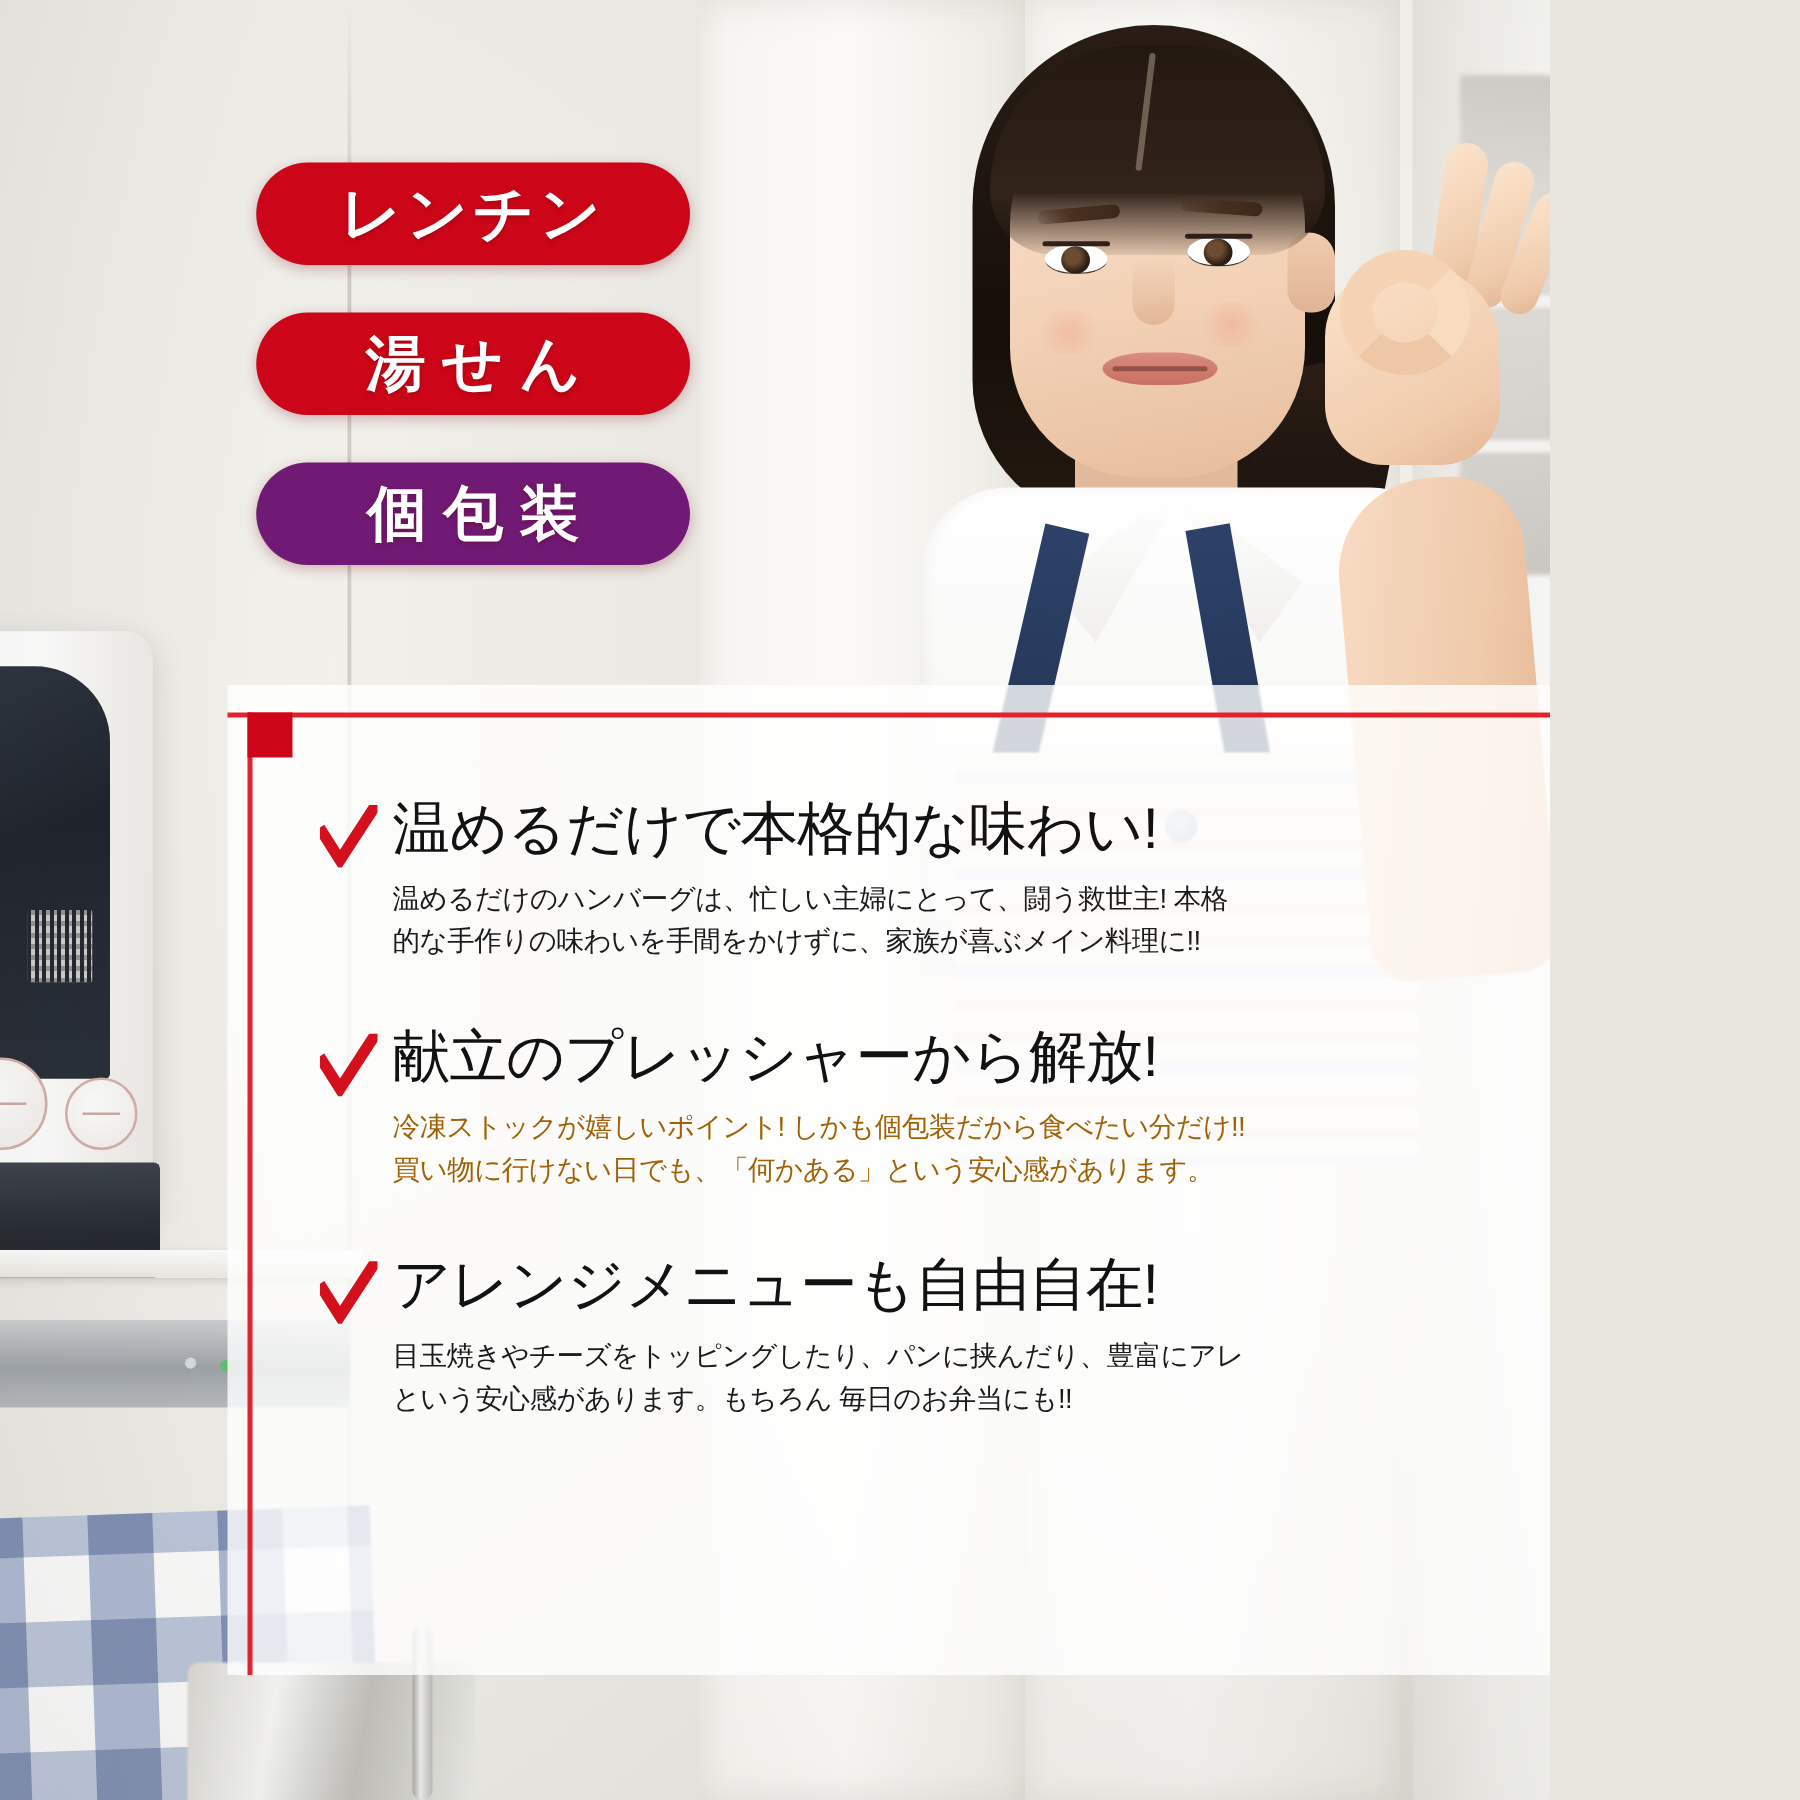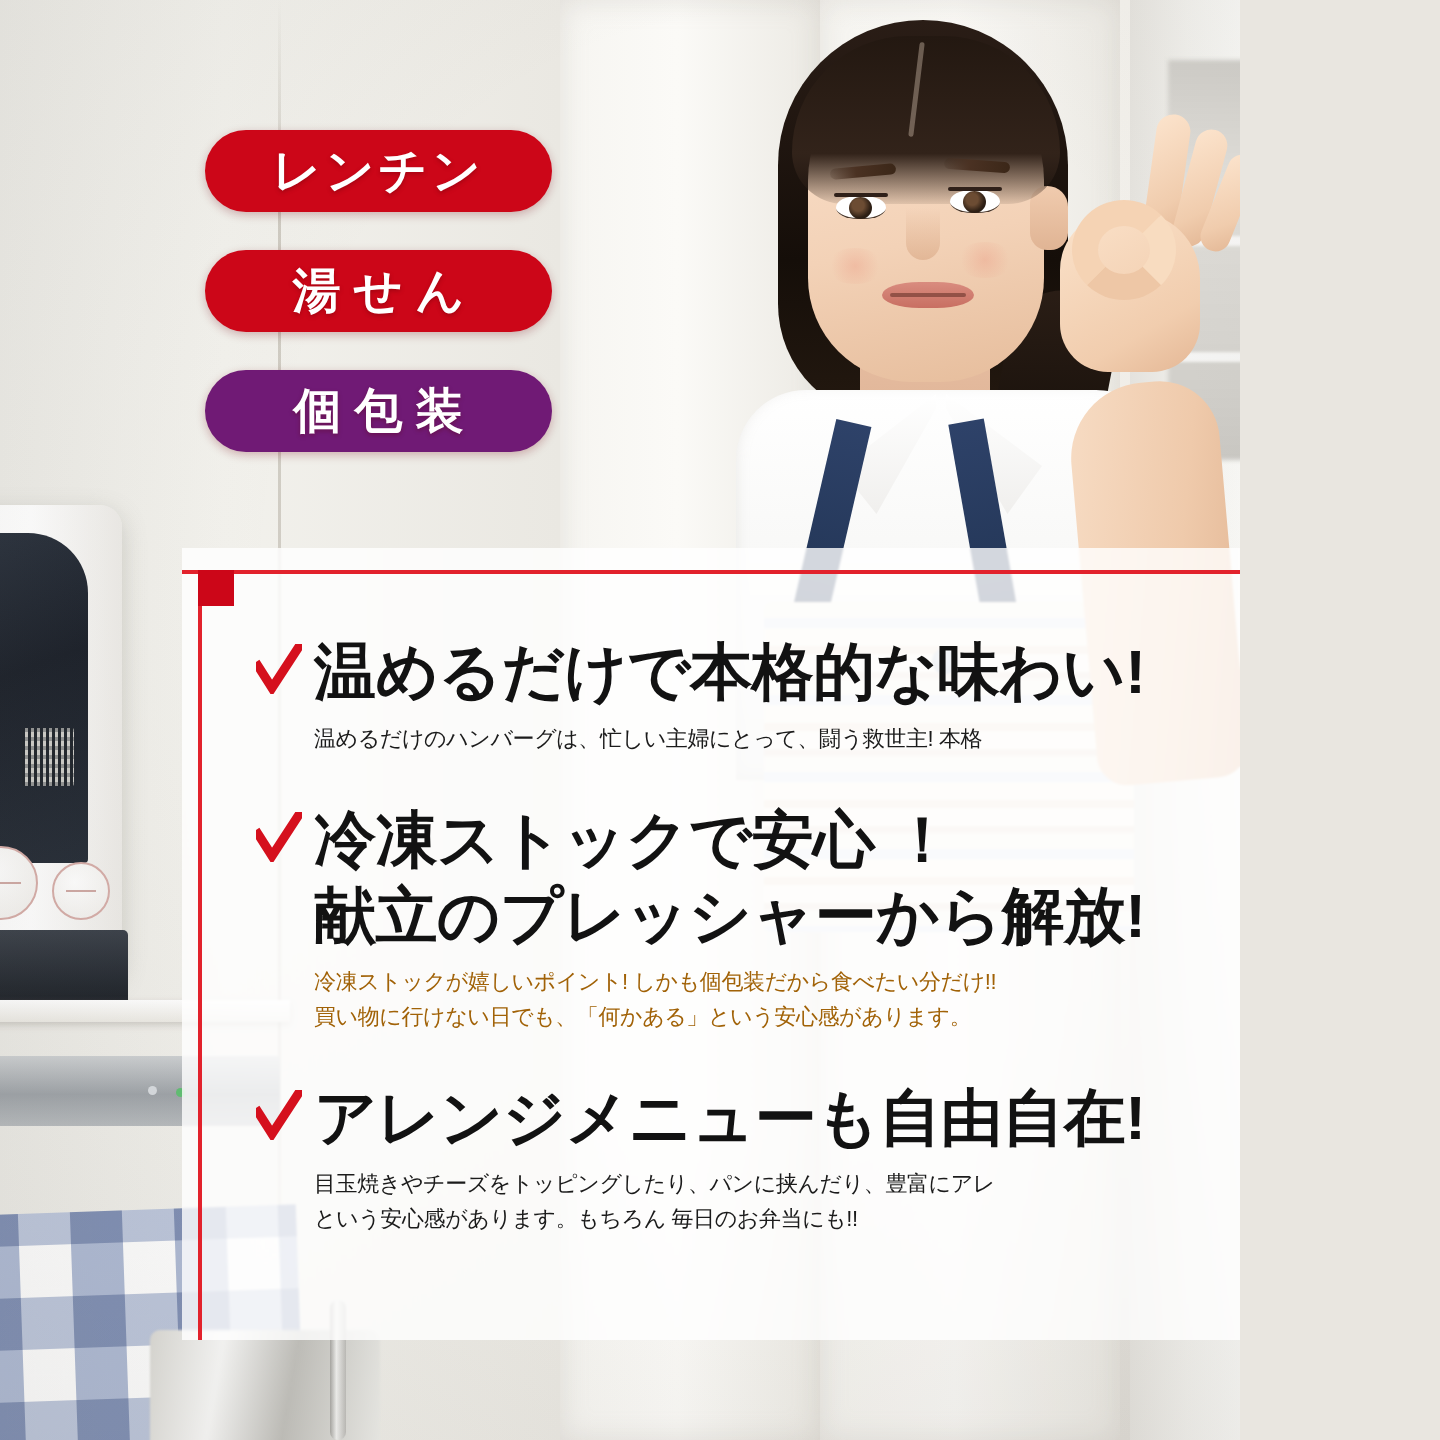--- a/index.html
+++ b/index.html
@@ -301,21 +301,21 @@
   .features{
     position:absolute; left:256px; top:634px; width:1000px;
   }
   .feature{ position:relative; margin-bottom:46px; }
   .check{
     position:absolute; left:0; top:10px; width:46px; height:50px;
   }
   .check svg{ display:block; }
   .f-head{
     margin-left:58px;
-    font-size:62px; font-weight:700; line-height:1.22;
+    font-size:46px; font-weight:400; line-height:1.22;
     color:#121212; letter-spacing:-.5px;
     text-shadow:0 1px 1px rgba(255,255,255,.6);
   }
   .f-head .l2{ display:block; }
   .f-body{
     margin-left:58px; margin-top:12px;
     font-size:22px; line-height:1.56; color:#1b1b1b;
     letter-spacing:-.4px;
   }
   .f-body span{ display:block; }
@@ -422,31 +422,31 @@
       <span class="check">
         <svg width="46" height="50" viewBox="0 0 46 50">
           <path d="M2 22 L16 44 L44 1" fill="none" stroke="#d5101d" stroke-width="9" stroke-linecap="square" stroke-linejoin="miter"></path>
         </svg>
       </span>
       <div class="f-head" style="color: rgb(18, 18, 18);">
         <span class="l1">温めるだけで本格的な味わい!</span>
       </div>
       <div class="f-body" style="color: rgb(27, 27, 27);">
         <span>温めるだけのハンバーグは、忙しい主婦にとって、闘う救世主! 本格</span>
+        <span>的な手作りの味わいを手間をかけずに、家族が喜ぶメイン料理に!!</span>
       </div>
     </div>
 
     <div class="feature">
       <span class="check">
         <svg width="46" height="50" viewBox="0 0 46 50">
           <path d="M2 22 L16 44 L44 1" fill="none" stroke="#d5101d" stroke-width="9" stroke-linecap="square" stroke-linejoin="miter"></path>
         </svg>
       </span>
       <div class="f-head" style="color: rgb(18, 18, 18);">
-        <span class="l1">冷凍ストックで安心 ！</span>
         <span class="l2">献立のプレッシャーから解放!</span>
       </div>
       <div class="f-body" style="color: #a16207;">
         <span>冷凍ストックが嬉しいポイント! しかも個包装だから食べたい分だけ!!</span>
         <span>買い物に行けない日でも、「何かある」という安心感があります。</span>
       </div>
     </div>
 
     <div class="feature">
       <span class="check">

